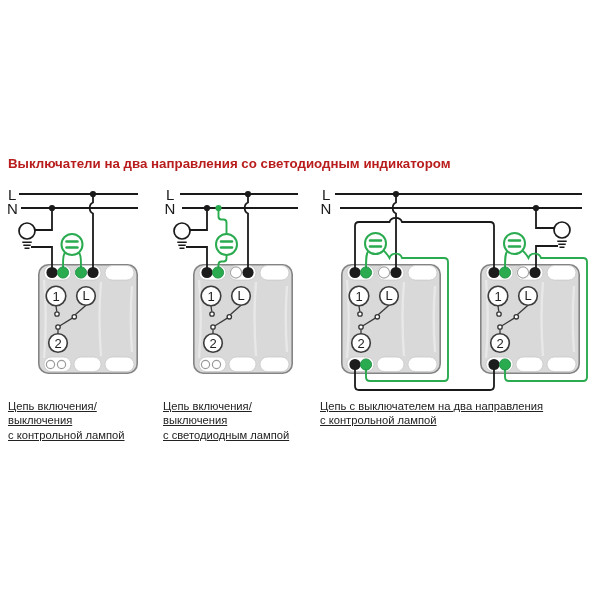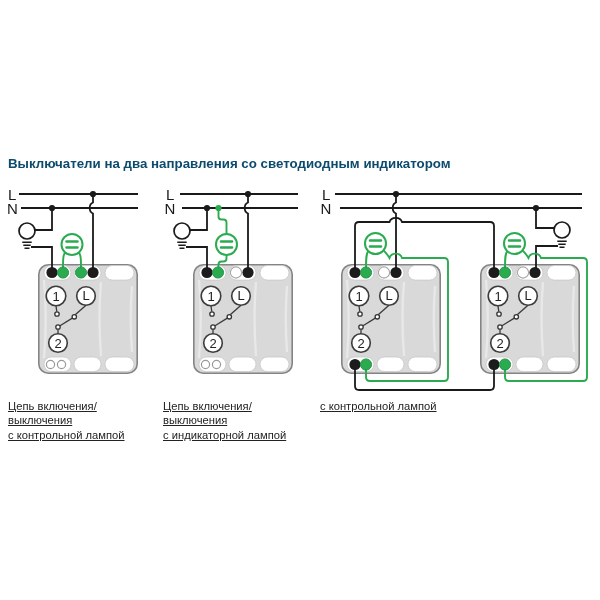--- a/index.html
+++ b/index.html
@@ -5,21 +5,21 @@
   :root{
     --wire:#1a1a1a;
     --green:#2aab50;
     --module_fill:#d9d9d9;
     --module_border:#848484;
   }
   html,body{margin:0;padding:0;background:#fff;}
   .stage{position:relative;width:600px;height:600px;background:#fff;overflow:hidden;
          font-family:"Liberation Sans","DejaVu Sans",sans-serif;}
   .page-title{position:absolute;left:8px;top:156px;font-size:13.3px;font-weight:700;
-              color:#0c4a6e;letter-spacing:0;white-space:nowrap;}
+              color:#b91c1c;letter-spacing:0;white-space:nowrap;}
   .caption{position:absolute;top:399px;font-size:11.2px;line-height:14.3px;color:#222;}
   .caption span{display:block;text-decoration:underline;}
   .cap1{left:8px;} .cap2{left:163px;} .cap3{left:320px;}
   svg{position:absolute;left:0;top:0;}
   .w{stroke:var(--wire);stroke-width:1.8;fill:none;}
   .pline{stroke:var(--wire);stroke-width:1.9;fill:none;}
   .g{stroke:var(--green);stroke-width:1.9;fill:none;}
   .dot{fill:var(--wire);stroke:none;}
   .gdot{fill:var(--green);stroke:none;}
   .lnlabel{font-size:15px;fill:#1a1a1a;font-weight:400;}
@@ -188,19 +188,20 @@
   <div class="page-title">Выключатели на два направления со светодиодным индикатором</div>
 
   <div class="caption cap1">
     <span>Цепь включения/</span>
     <span>выключения</span>
     <span>с контрольной лампой</span>
   </div>
   <div class="caption cap2">
     <span>Цепь включения/</span>
     <span>выключения</span>
-    <span>с индикаторной лампой</span>
+    <span>с светодиодным лампой</span>
   </div>
   <div class="caption cap3">
+    <span>Цепь с выключателем на два направления</span>
     <span>с контрольной лампой</span>
   </div>
 
 </div>
 
 </body></html>

